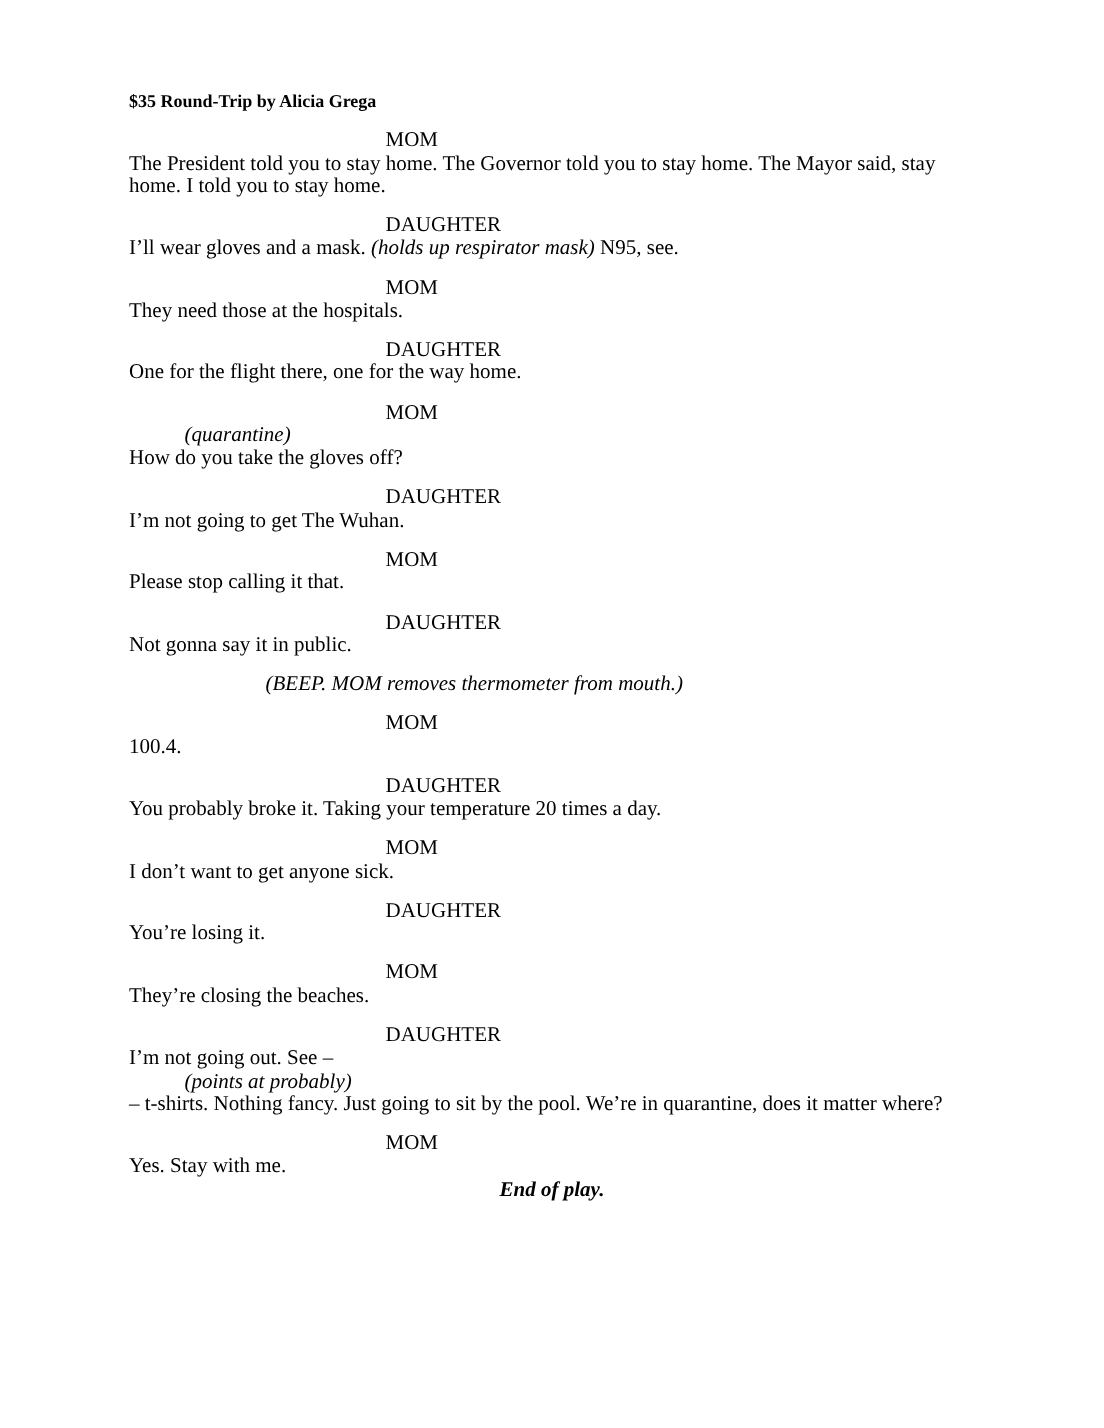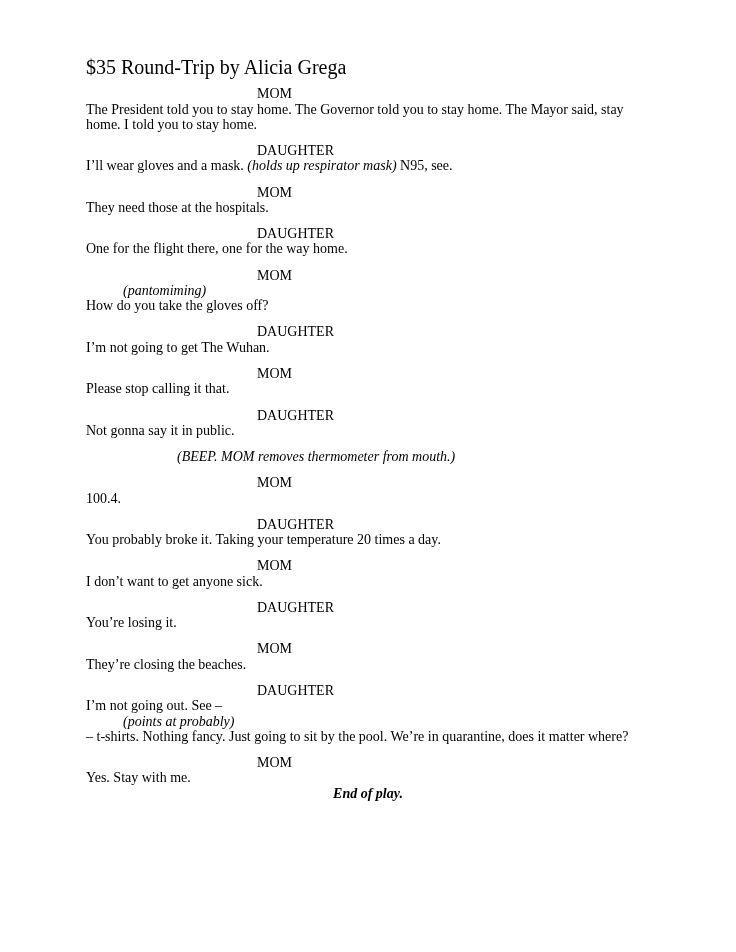--- a/index.html
+++ b/index.html
@@ -14,22 +14,22 @@
     background: #ffffff;
     color: #000000;
     font-family: "Liberation Serif", "DejaVu Serif", serif;
     font-size: 14px;
     line-height: 15.27px;
     padding: 60px 79px 0 86px;
     overflow: hidden;
   }
   .title {
     margin: 0;
-    font-size: 20px;
-    font-weight: normal;
+    font-size: 12px;
+    font-weight: bold;
     line-height: 15.27px;
   }
   .block {
     margin-top: 11px;
   }
   .character {
     margin-left: 171px;
   }
   .dialogue {
     margin: 0;
@@ -69,21 +69,21 @@
       <div class="block">
         <div class="character">MOM</div>
         <div class="dialogue"><span>They need those at the hospitals.</span></div>
       </div>
       <div class="block">
         <div class="character">DAUGHTER</div>
         <div class="dialogue"><span>One for the flight there, one for the way home.</span></div>
       </div>
       <div class="block">
         <div class="character">MOM</div>
-        <div class="inline-direction">(pantomiming)</div>
+        <div class="inline-direction">(quarantine)</div>
         <div class="dialogue"><span>How do you take the gloves off?</span></div>
       </div>
       <div class="block">
         <div class="character">DAUGHTER</div>
         <div class="dialogue"><span>I’m not going to get The Wuhan.</span></div>
       </div>
       <div class="block">
         <div class="character">MOM</div>
         <div class="dialogue"><span>Please stop calling it that.</span></div>
       </div>

